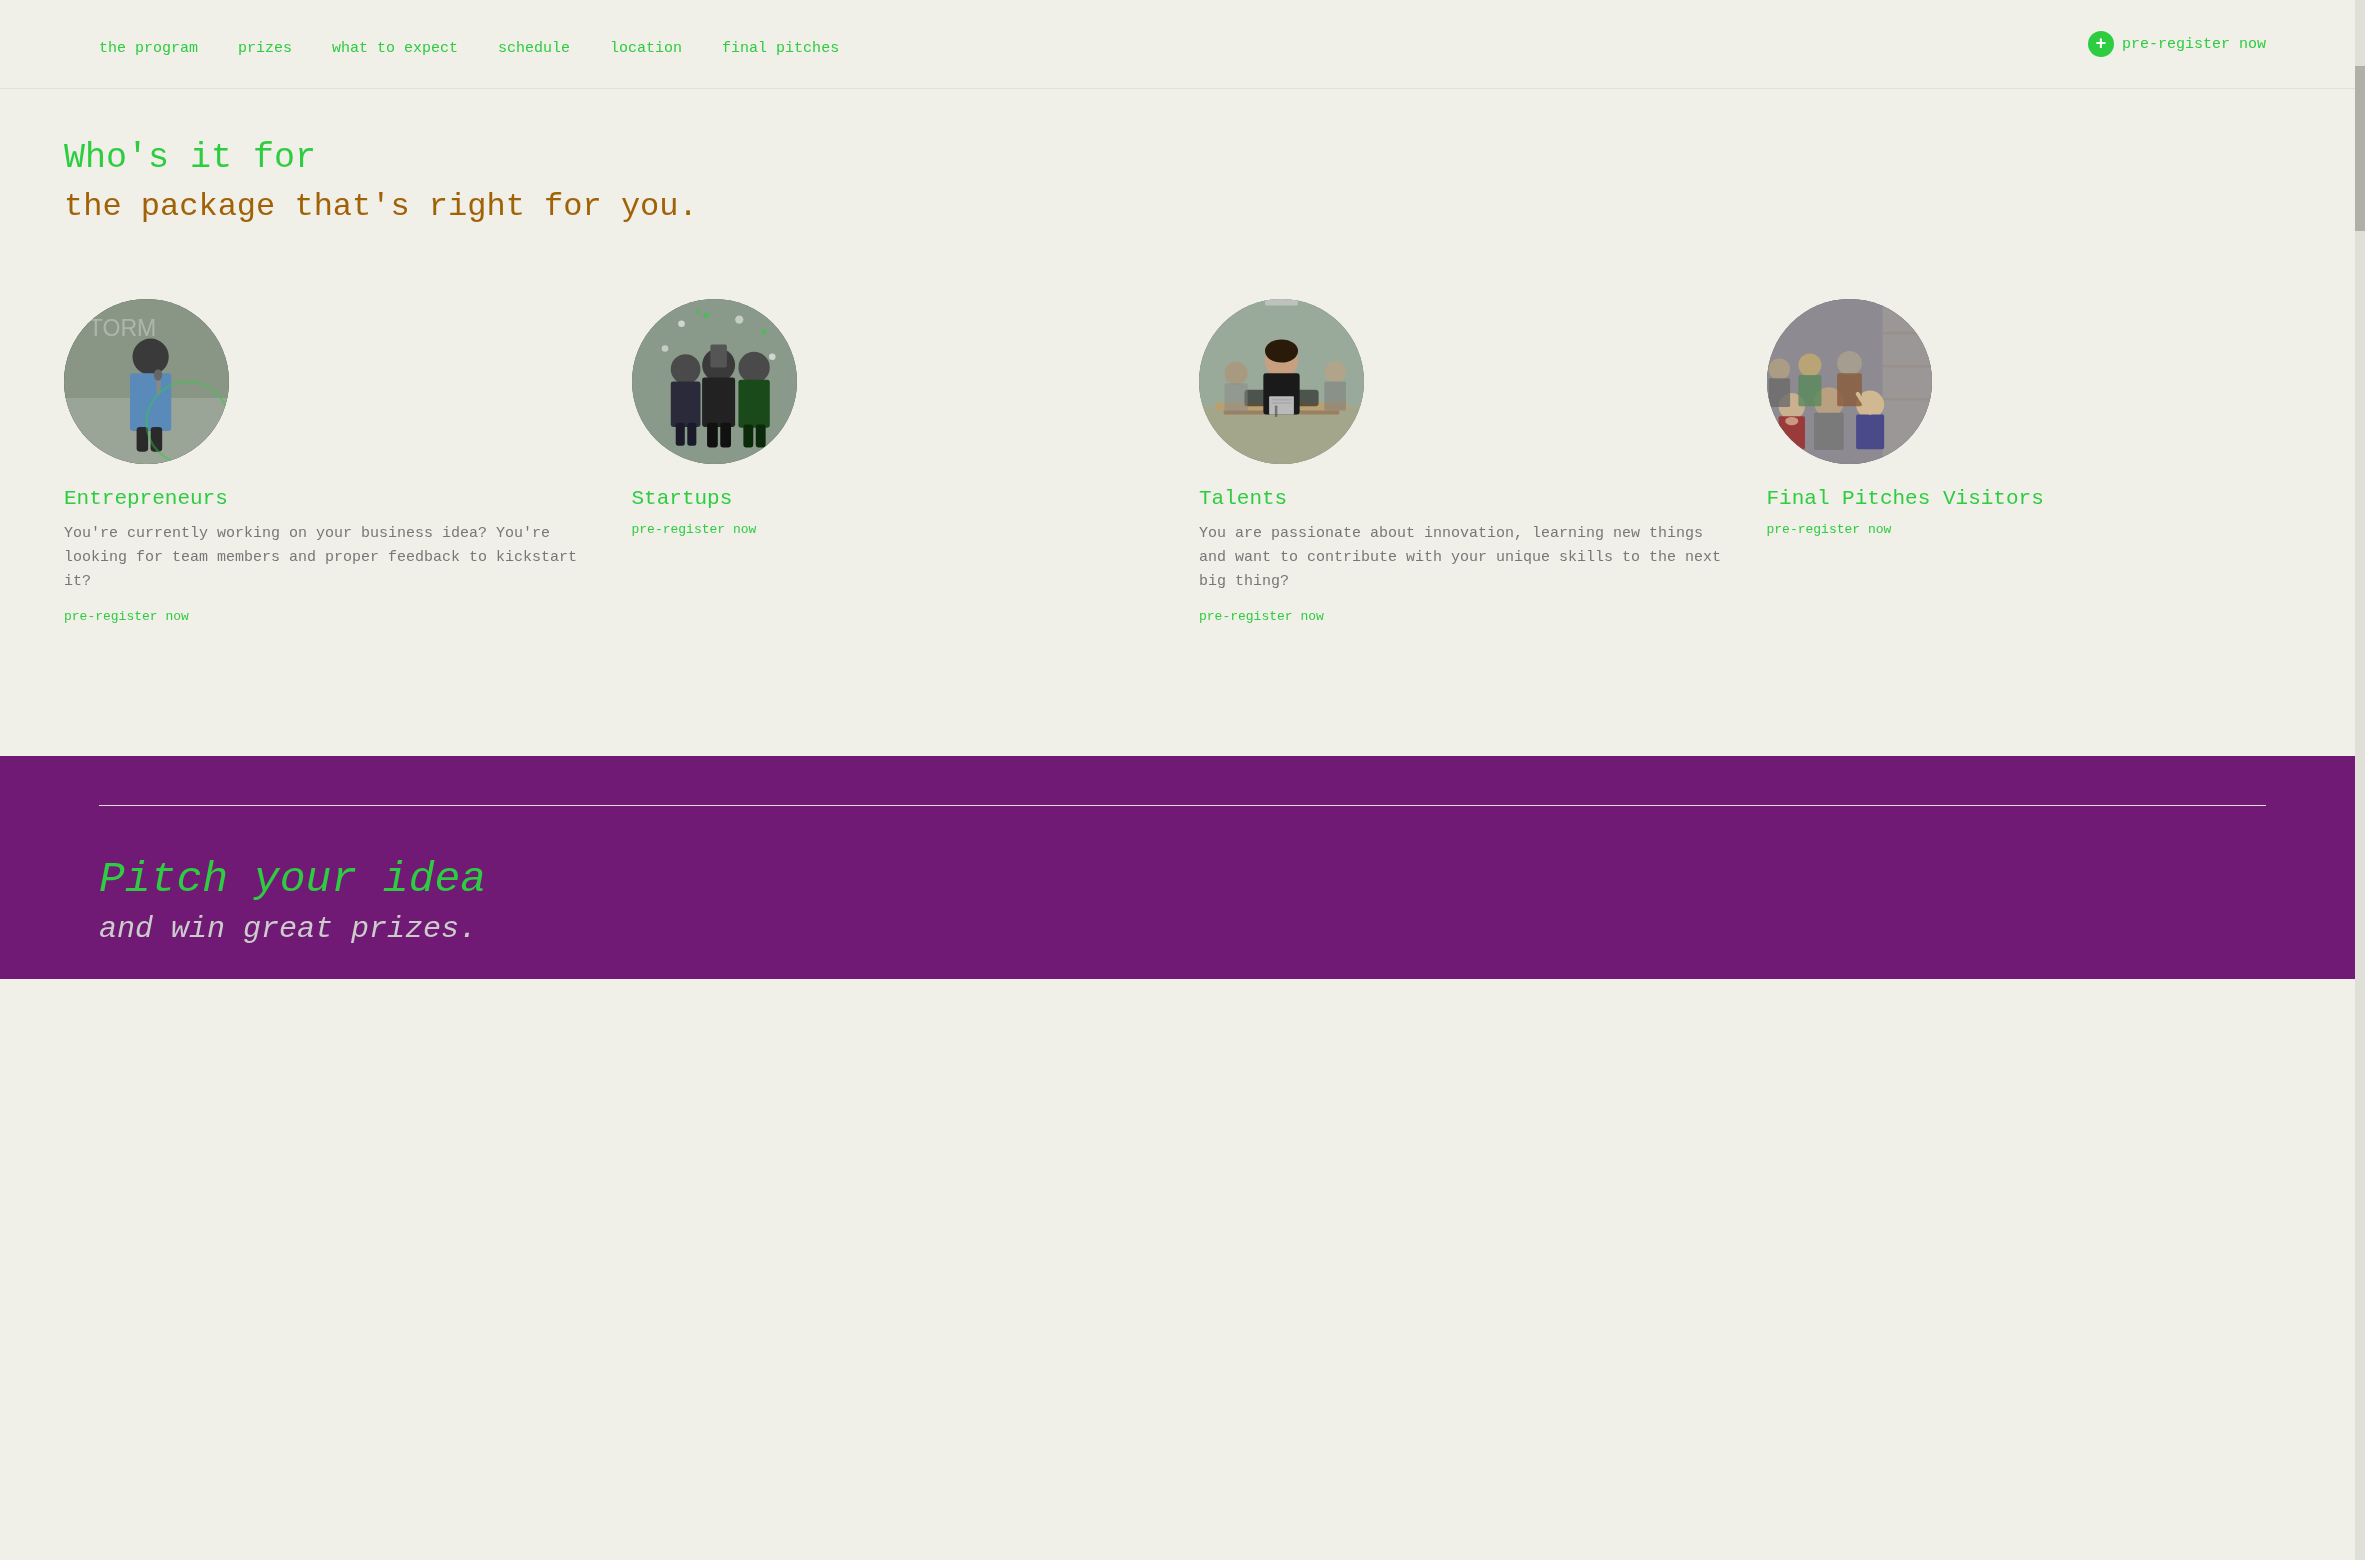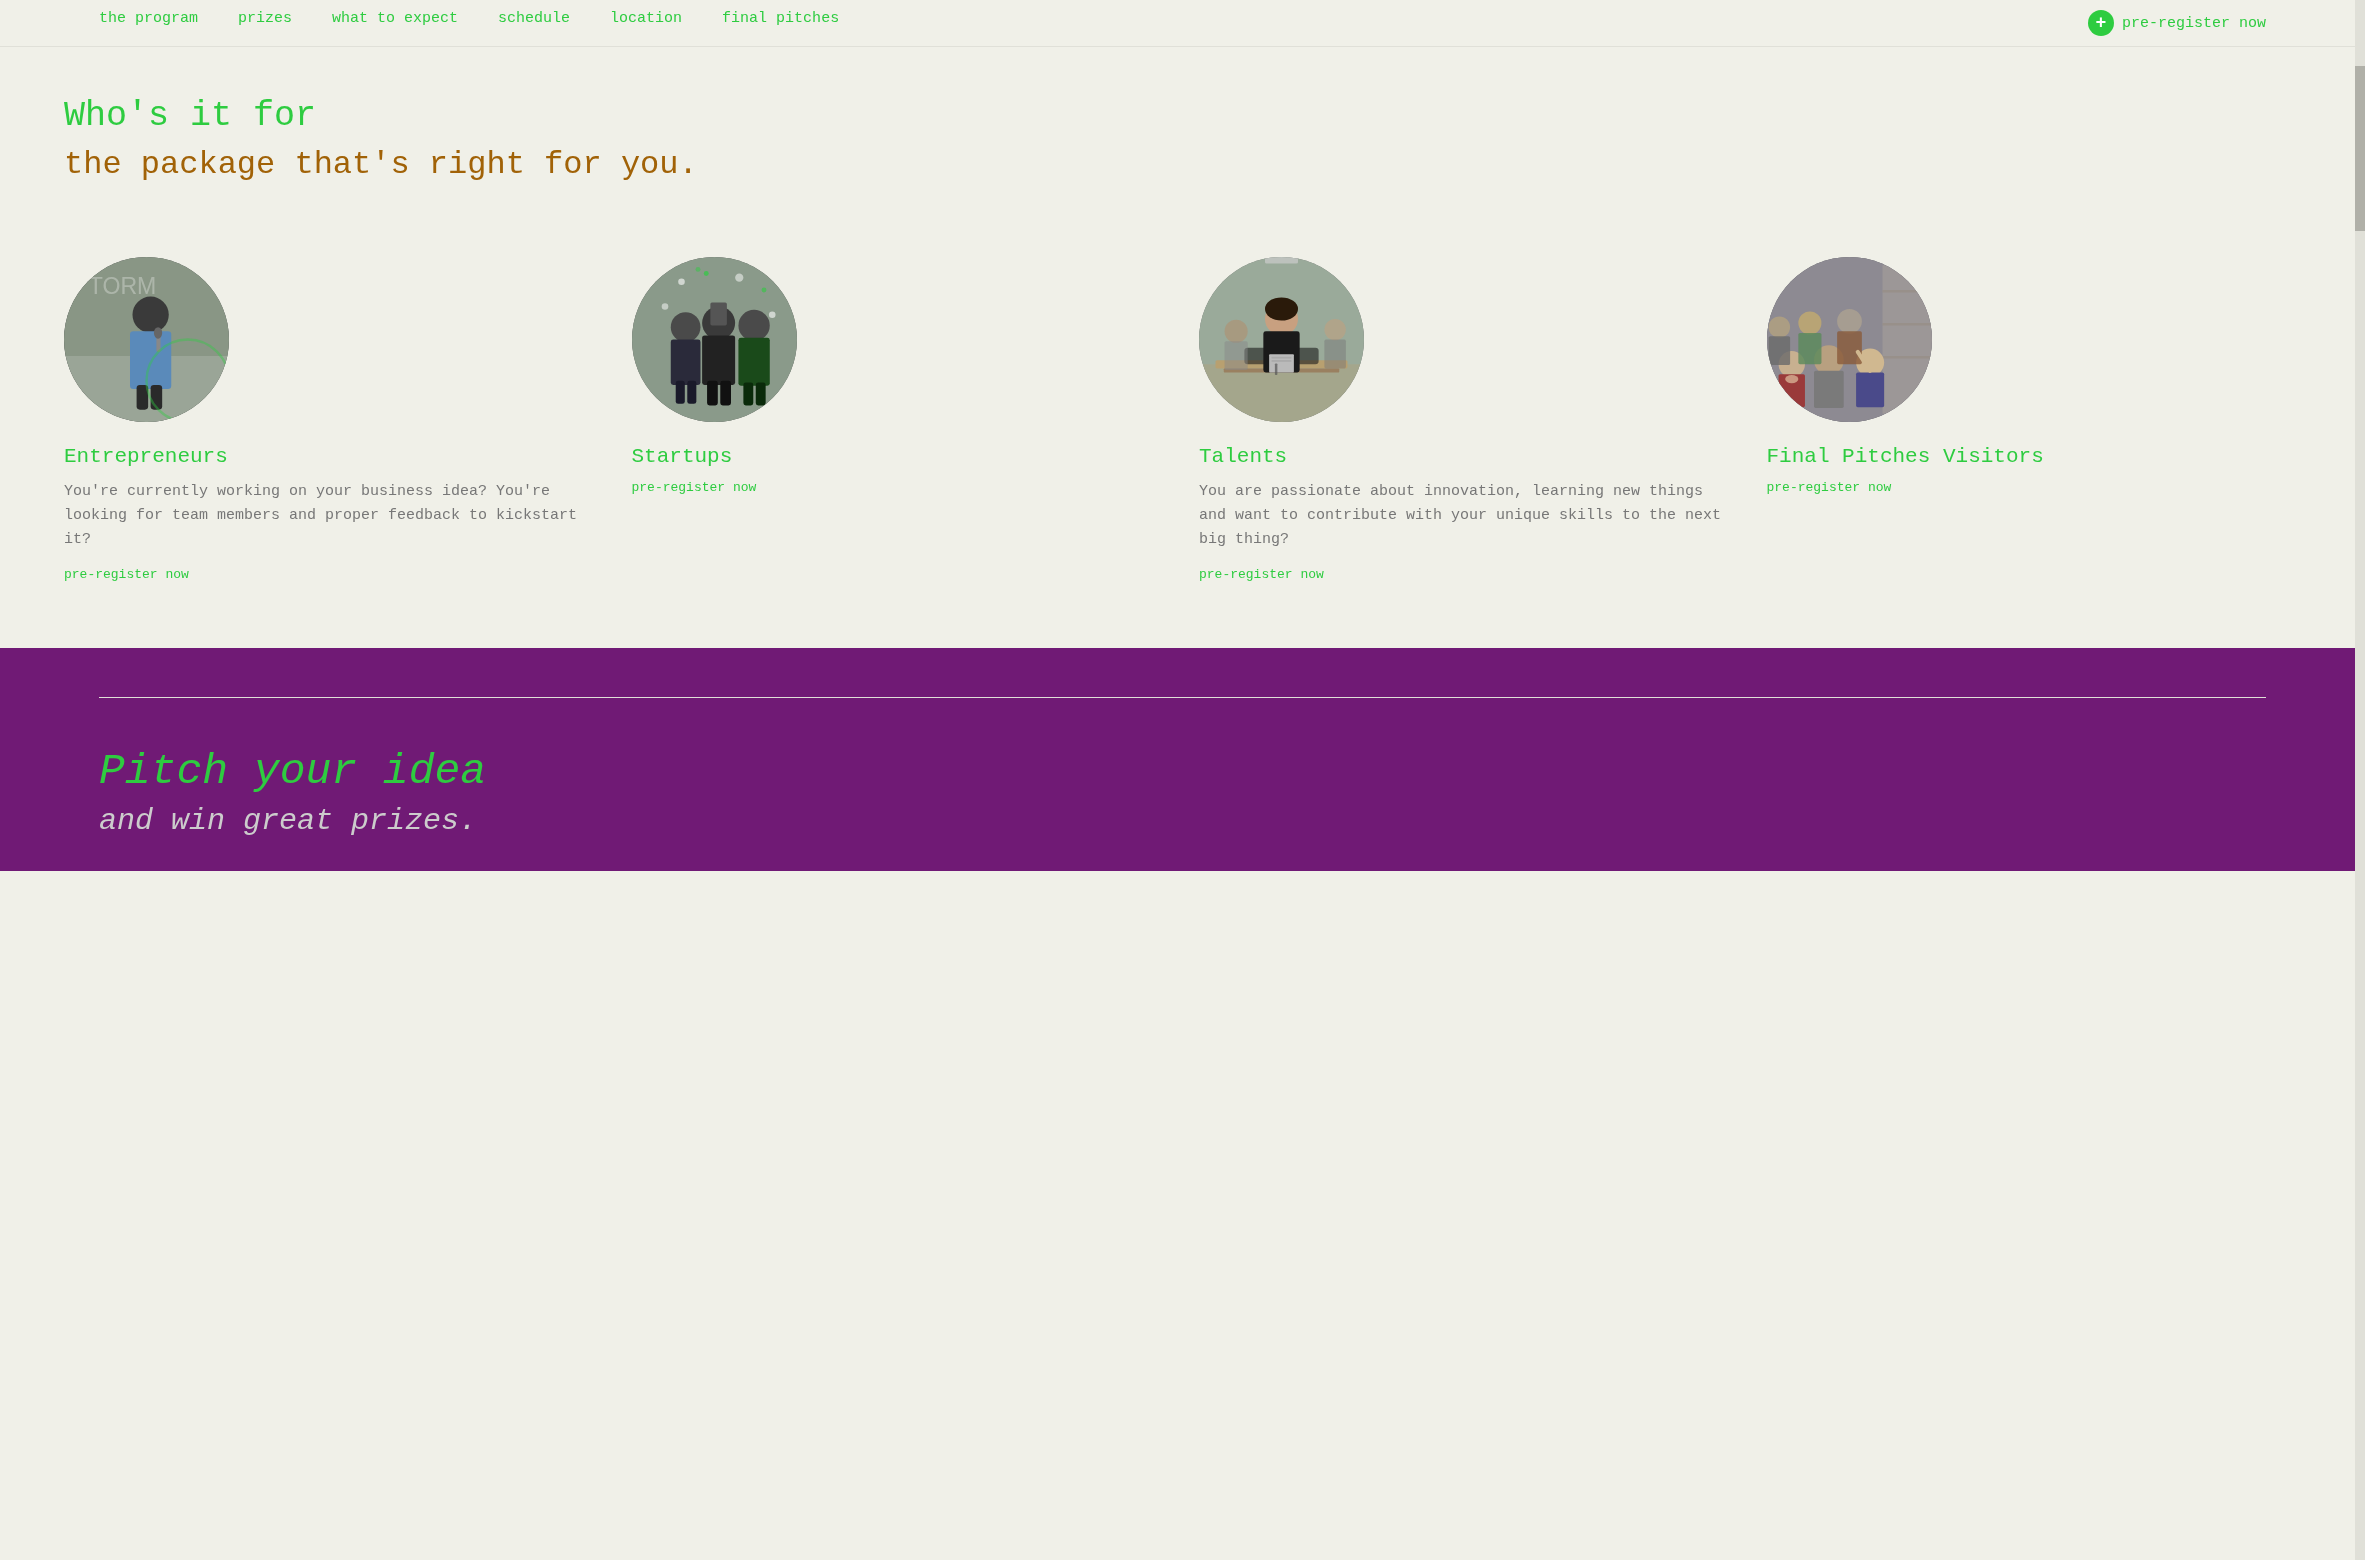--- a/index.html
+++ b/index.html
@@ -11,23 +11,23 @@
     body {
       font-family: 'Courier New', Courier, monospace;
       background-color: #f0f0e8;
       color: #555;
       min-height: 100vh;
     }
 
     
     nav {
       display: flex;
-      align-items: flex-start;
+      align-items: flex-end;
       justify-content: space-between;
-      padding: 10px 99px;
+      padding: 31px 99px;
       background-color: #f0f0e8;
       border-bottom: 0.8px solid #e0e0d8;
     }
 
     .nav-links {
       display: flex;
       gap: 40px;
       align-items: center;
     }
 
@@ -103,20 +103,21 @@
       font-family: 'Courier New', Courier, monospace;
       font-weight: normal;
       margin-bottom: 74px;
     }
 
     
     .cards-grid {
       display: grid;
       grid-template-columns: repeat(4, 1fr);
       gap: 33px;
+      margin-bottom: 66px;
     }
 
     .card {
       display: flex;
       flex-direction: column;
     }
 
     .card-image-container {
       width: 165px;
       height: 165px;

